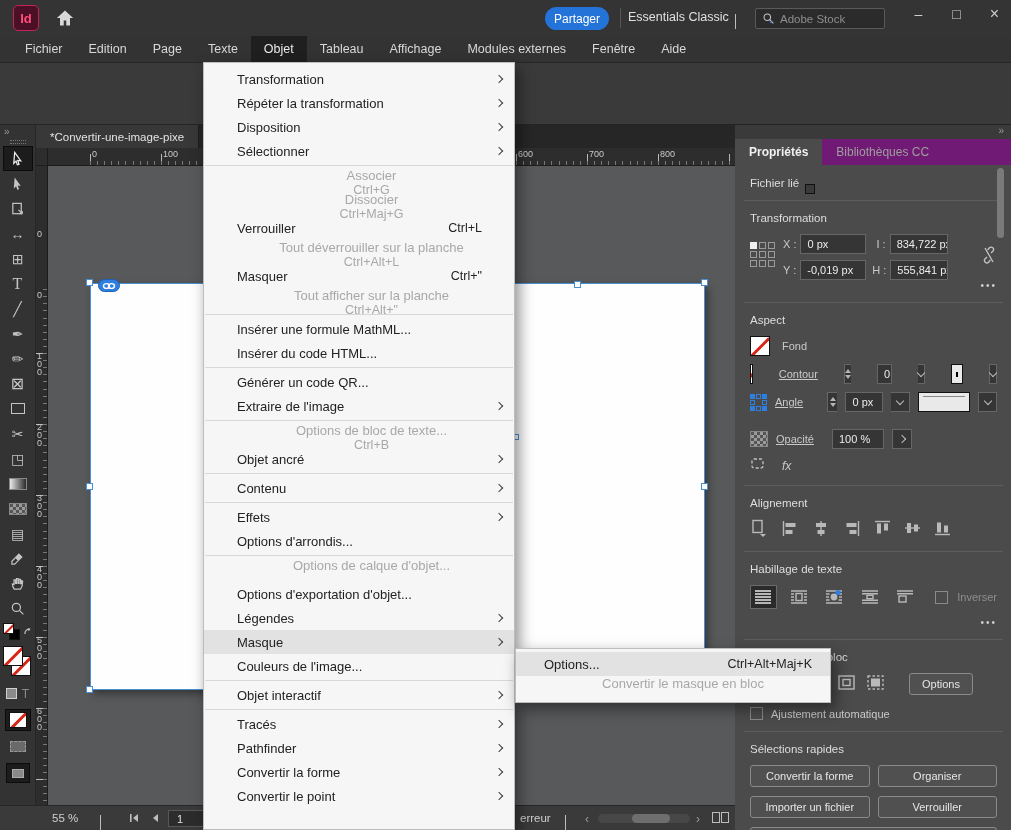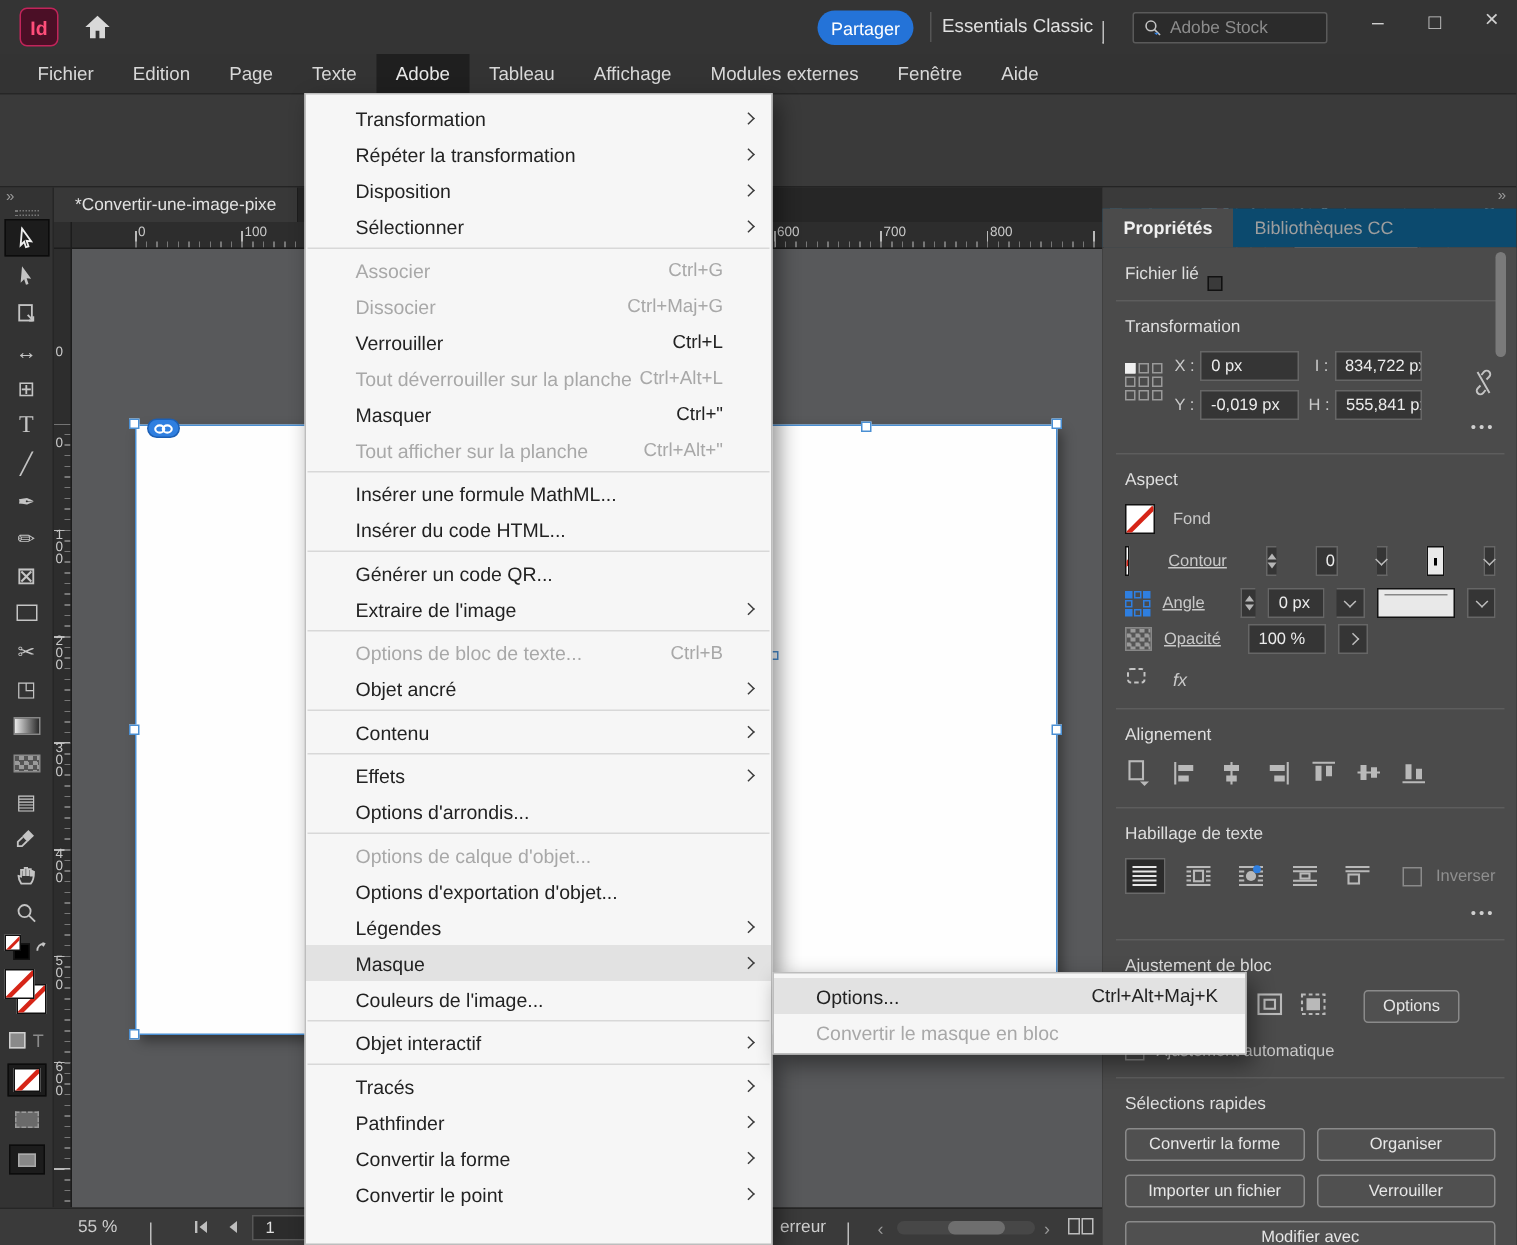--- a/index.html
+++ b/index.html
@@ -104,21 +104,21 @@
   .sbfld { background:#2c2c2c; border:1px solid #575757; height:17px; display:flex; align-items:center; padding:0 8px; color:#e0e0e0; font-size:11px; }
   .navgly { color:#bdbdbd; font-size:10px; }
   .sbtrack { background:#474747; height:9px; border-radius:5px; }
   .sbthumb { background:#6e6e6e; height:9px; border-radius:5px; }
   .spreadico { display:flex; gap:1px; }
   .spreadico i { width:8px; height:11px; border:1px solid #bdbdbd; display:block; }
 
   
   #rightpanel { left:735px; top:125px; width:276px; height:705px; background:#4b4b4b; border-left:1px solid #262626; }
   .rp-top { left:735px; top:125px; width:276px; height:14px; background:#3a3a3a; color:#9a9a9a; font-size:10px; text-align:right; padding-right:8px; letter-spacing:-1px; }
-  .rp-tabs { left:735px; top:139px; width:276px; height:26px; background:#0c4a6e; display:flex; }
+  .rp-tabs { left:735px; top:139px; width:276px; height:26px; background:#701a75; display:flex; }
   .rp-tab { padding:0 14px; display:flex; align-items:center; font-size:12px; color:#9e9e9e; }
   .rp-tab.active { background:#4b4b4b; color:#f0f0f0; font-weight:bold; }
   .rp-body { left:735px; top:165px; width:276px; height:665px; background:#4b4b4b; overflow:hidden; padding:12px 14px 0 15px; }
   .sect-title { color:#dedede; font-size:11.5px; margin-bottom:10px; }
   .rp-div { height:1px; background:#5d5d5d; margin:11px -6px 11px -6px; }
   .pfld { background:#353535; border:1px solid #666; color:#ececec; font-size:11px; height:20px; display:flex; align-items:center; padding:0 6px; overflow:hidden; white-space:nowrap; }
   .plab { color:#c9c9c9; font-size:11px; }
   .plink { color:#c9c9c9; font-size:11px; text-decoration:underline; }
   .pmore { color:#cfcfcf; font-size:10px; letter-spacing:2px; text-align:right; }
   .alignrow { display:flex; align-items:center; gap:13px; }
@@ -130,21 +130,21 @@
   .rp-scroll { left:997px; top:168px; width:7px; height:660px; }
   .rp-thumb { width:7px; height:70px; background:#7a7a7a; border-radius:4px; }
   .anglico { display:grid; grid-template-columns:repeat(3,5px); grid-template-rows:repeat(3,5px); gap:1px; }
   .anglico i { background:#2f7fe0; }
   .anglico i.off { background:transparent; border:1px solid #2f7fe0; }
 
   
   #objetmenu { left:203px; top:62px; width:312px; height:768px; background:#f6f6f6; border:1px solid #bdbdbd; box-shadow:4px 6px 14px rgba(0,0,0,.45); z-index:50; padding-top:4px; }
   .mrow { height:24px; display:flex; align-items:center; padding-left:33px; padding-right:8px; font-size:13px; color:#222; }
   .mrow.hl { background:#e2e2e2; }
-  .mrow.dis { color:#a8a8a8; }
+  .mrow.dis { color:#a8a8a8;flex-direction:column; }
   .mlabel { flex:1; white-space:nowrap; }
   .mshort { white-space:nowrap; font-size:12.5px; }
   .mcol { width:24px; display:flex; justify-content:flex-end; padding-right:4px; }
   .mchev { width:6px; height:6px; border-top:1.6px solid #3c3c3c; border-right:1.6px solid #3c3c3c; transform:rotate(45deg); }
   .msep { height:1px; background:#d8d8d8; margin:2px 1px; }
   #masksub { left:515px; top:648px; width:316px; height:55px; background:#f6f6f6; border:1px solid #bdbdbd; box-shadow:4px 6px 14px rgba(0,0,0,.45); z-index:60; padding-top:3px; }
   #masksub .mrow { padding-left:28px; }
 
   .svgi { stroke:#c4c4c4; fill:none; stroke-width:1.3; }
   .svgf { fill:#c4c4c4; stroke:none; }
@@ -177,21 +177,21 @@
   <div class="abs winbtn" style="left:900px">–</div>
   <div class="abs winbtn" style="left:938px">□</div>
   <div class="abs winbtn" style="left:976px;font-size:16px">×</div>
 </div>
 
 <div id="menubar" class="abs">
   <div class="mbitem">Fichier</div>
   <div class="mbitem">Edition</div>
   <div class="mbitem">Page</div>
   <div class="mbitem">Texte</div>
-  <div class="mbitem active">Adobe</div>
+  <div class="mbitem active">Objet</div>
   <div class="mbitem">Tableau</div>
   <div class="mbitem">Affichage</div>
   <div class="mbitem">Modules externes</div>
   <div class="mbitem">Fenêtre</div>
   <div class="mbitem">Aide</div>
 </div>
 
 <div id="controlbar" class="abs">
   <div class="abs grip"></div>
   <div class="abs refgrid" style="left:33px;top:78px">
@@ -517,21 +517,21 @@
     <span class="chevbtn" style="background:#353535;border-color:#666">
         <span class="chev"></span>
       </span>
     <span class="strokestyle" style="width:56px">
         <i></i>
       </span>
     <span class="chevbtn" style="background:#353535;border-color:#666;border-left:1px solid #666">
         <span class="chev"></span>
       </span>
   </div>
-  <div class="vcen" style="gap:8px;margin-bottom:4px">
+  <div class="vcen" style="gap:8px;margin-bottom:17px">
     <span class="anglico">
         <i></i>
         <i class="off"></i>
         <i></i>
         <i class="off"></i>
         <i class="off" style="border:none"></i>
         <i class="off"></i>
         <i></i>
         <i class="off"></i>
         <i></i>

